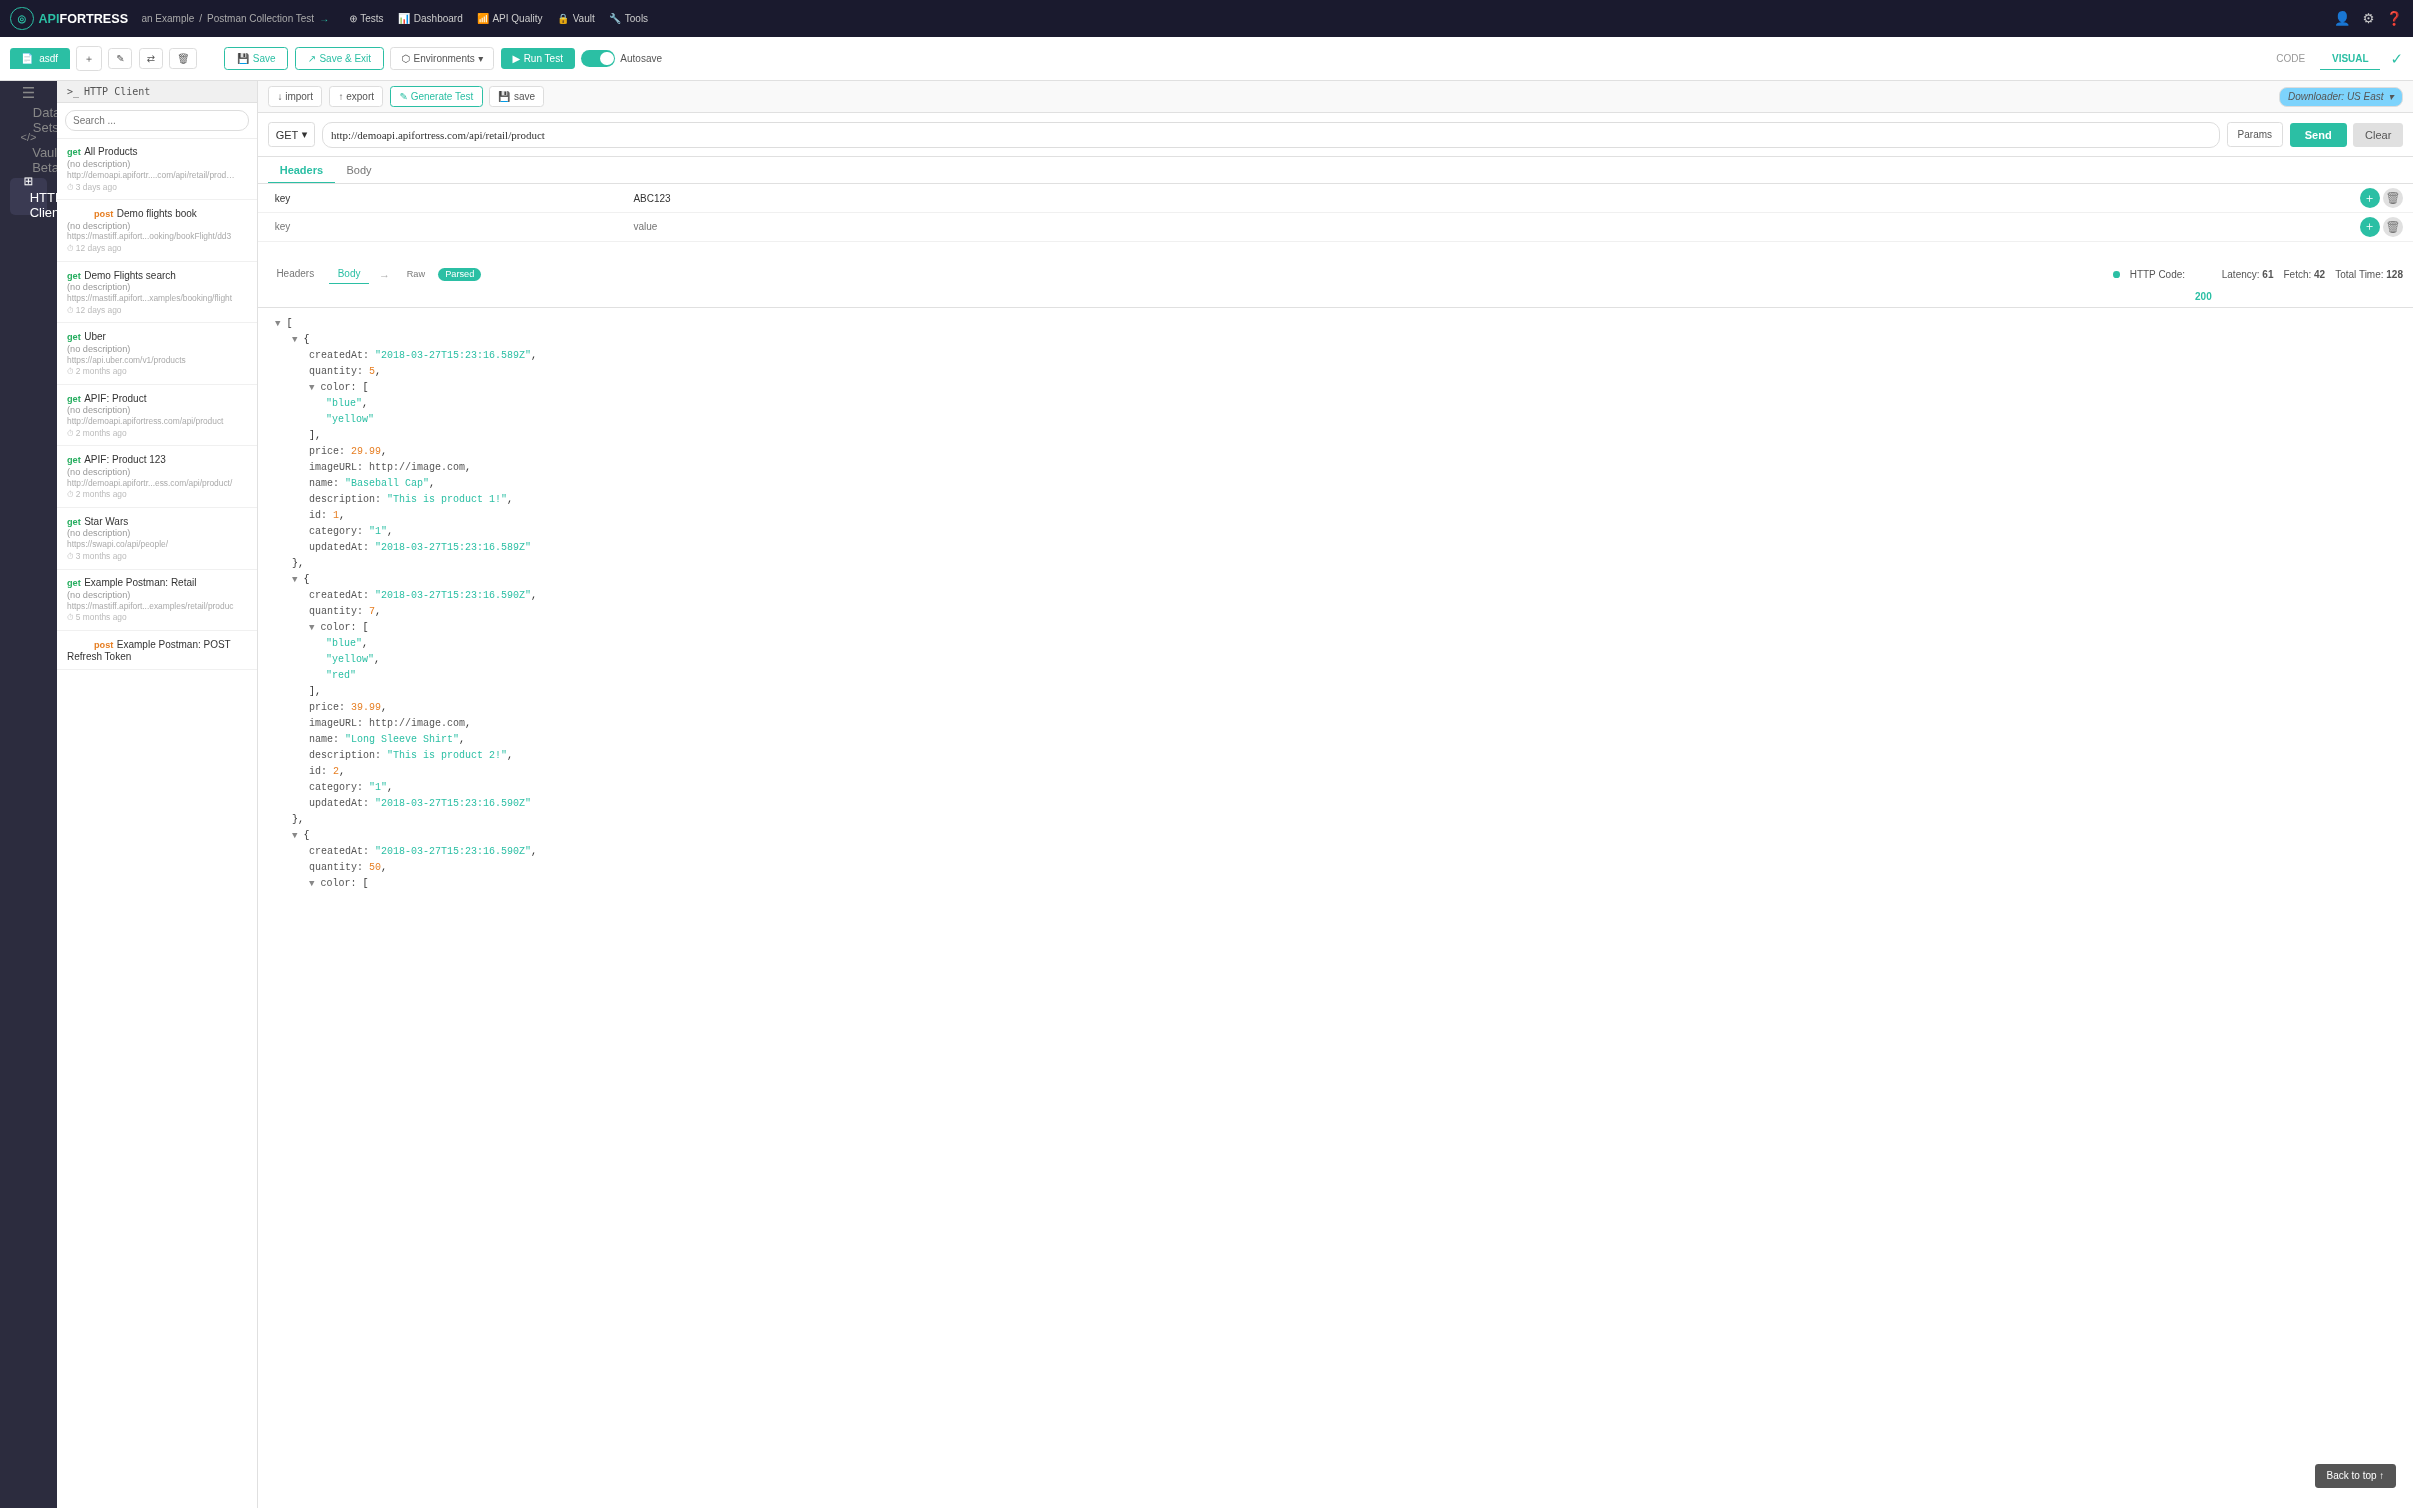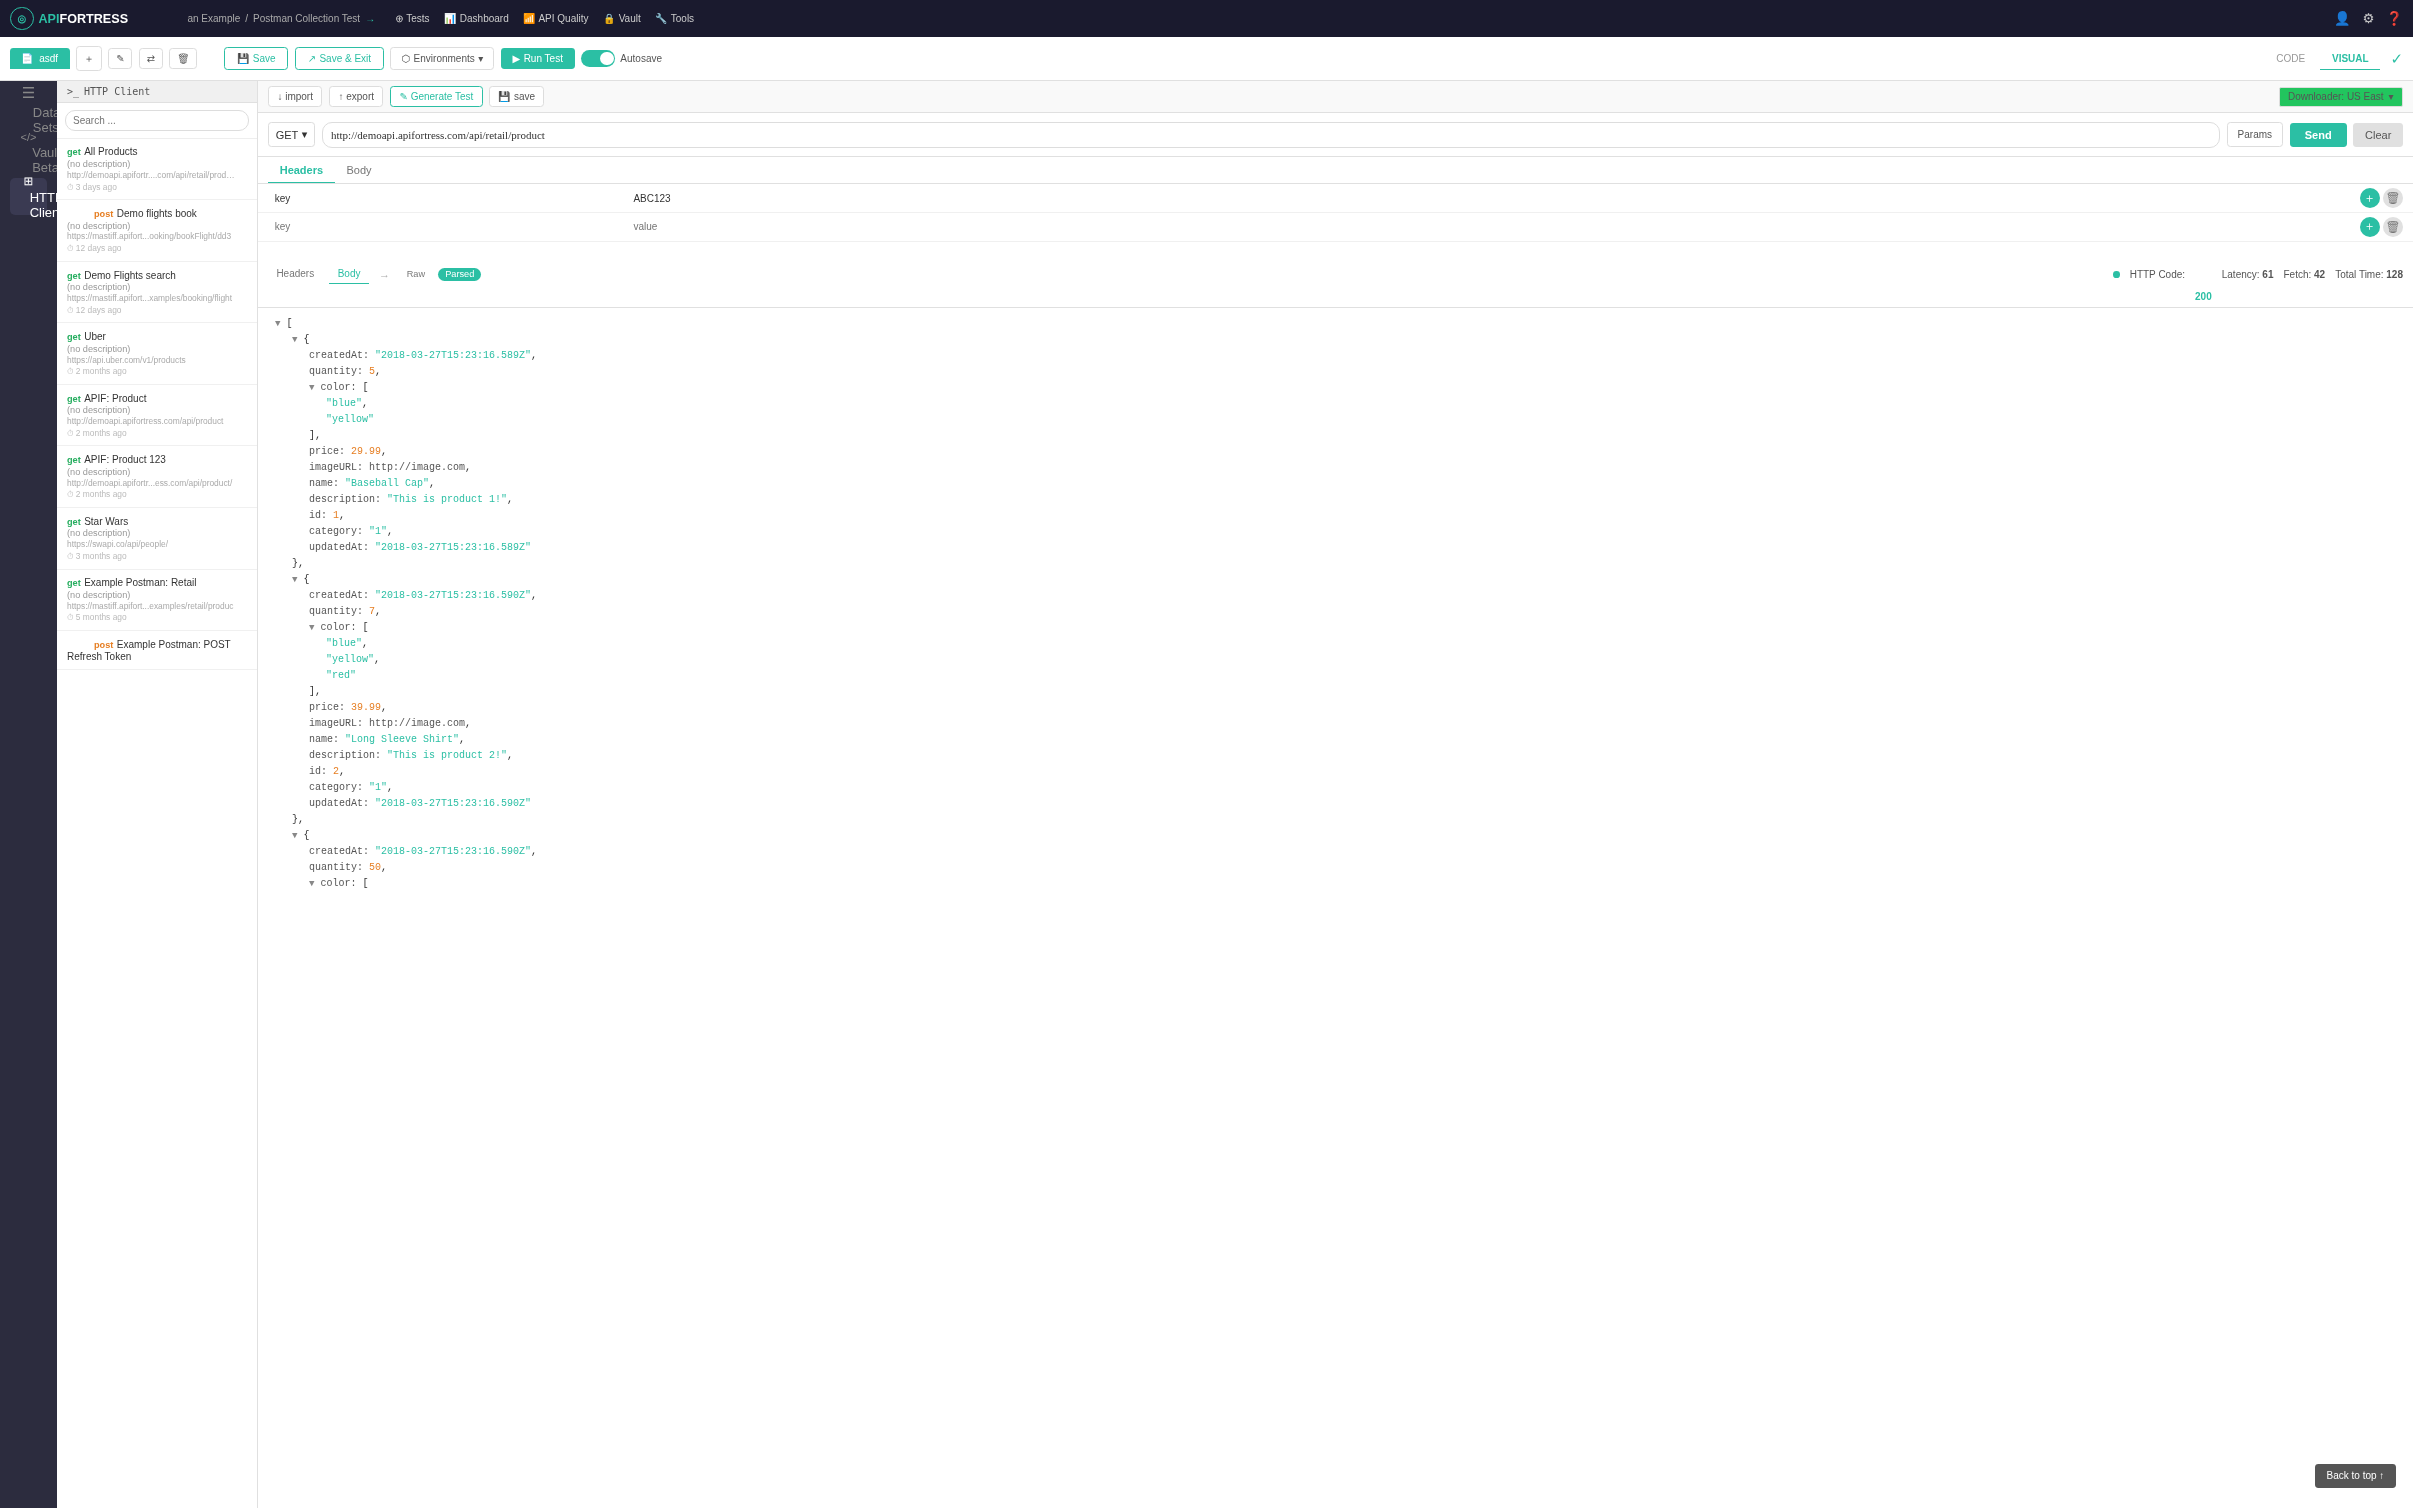--- a/index.html
+++ b/index.html
@@ -17,21 +17,21 @@
       font-size: 11px;
     }
     .top-nav .logo {
       display: flex; align-items: center; gap: 5px; color: #fff; font-weight: bold; font-size: 12.6px;
     }
     .top-nav .logo .logo-circle {
       width: 23.5px; height: 23.5px; border-radius: 50%; border: 1.7px solid #2bbfa4;
       display: flex; align-items: center; justify-content: center; color: #2bbfa4; font-size: 10px; font-weight: bold;
     }
     .top-nav .logo .api-text { color: #2bbfa4; }
-    .top-nav .breadcrumb { display: flex; align-items: center; gap: 5px; color: #aaa; font-size: 10px; margin-left: 46px; }
+    .top-nav .breadcrumb { display: flex; align-items: center; gap: 5px; color: #aaa; font-size: 10px; }
     .top-nav .nav-links { display: flex; gap: 15px; margin-left: 6.7px; }
     .top-nav .nav-link { color: #ccc; text-decoration: none; display: flex; align-items: center; gap: 3.4px; font-size: 10px; cursor: pointer; }
     .top-nav .nav-icons { margin-left: auto; display: flex; gap: 11.7px; color: #ccc; }
     .top-nav .nav-icon { cursor: pointer; font-size: 13.4px; }
 
     
     .toolbar {
       background: #fff;
       height: 44px;
       display: flex;
@@ -148,22 +148,22 @@
     }
     .sec-btn {
       border: 0.8px solid #ddd; background: #fff; border-radius: 3.4px;
       padding: 4.2px 8.4px; cursor: pointer; font-size: 10px;
       display: flex; align-items: center; gap: 3.4px; color: #555;
     }
     .sec-btn.green { color: #2bbfa4; border-color: #2bbfa4; }
     .downloader-select {
       margin-left: auto; display: flex; align-items: center; gap: 5px;
       font-size: 10px; color: #555;
-      border: 0.8px solid #ddd; border-radius: 2px; padding: 3.4px 8.4px;
-      background: #22c55e; cursor: pointer;
+      border: 0.8px solid #ddd; border-radius: 8px; padding: 3.4px 8.4px;
+      background: #7dd3fc; cursor: pointer; font-style: italic;
     }
 
     
     .http-client-header {
       background: #f0f0f0;
       padding: 5px 10px;
       font-size: 10px; color: #555;
       display: flex; align-items: center; gap: 5px;
       border-bottom: 0.8px solid #e0e0e0;
       font-family: monospace;

